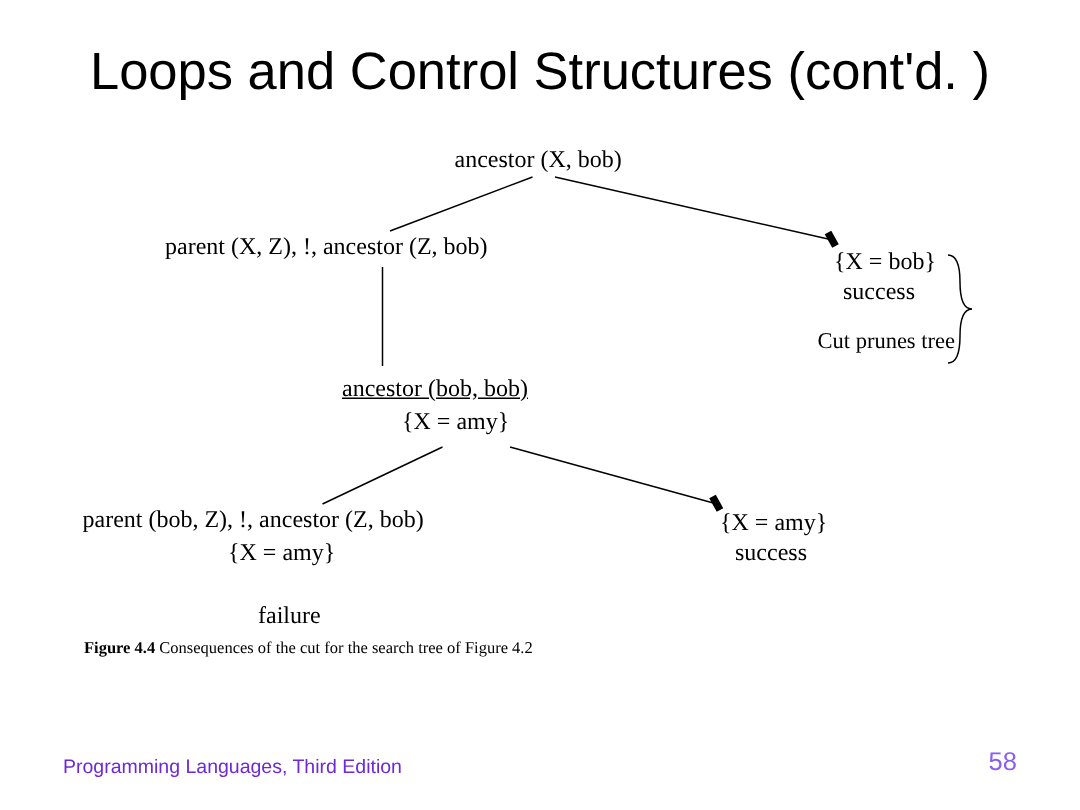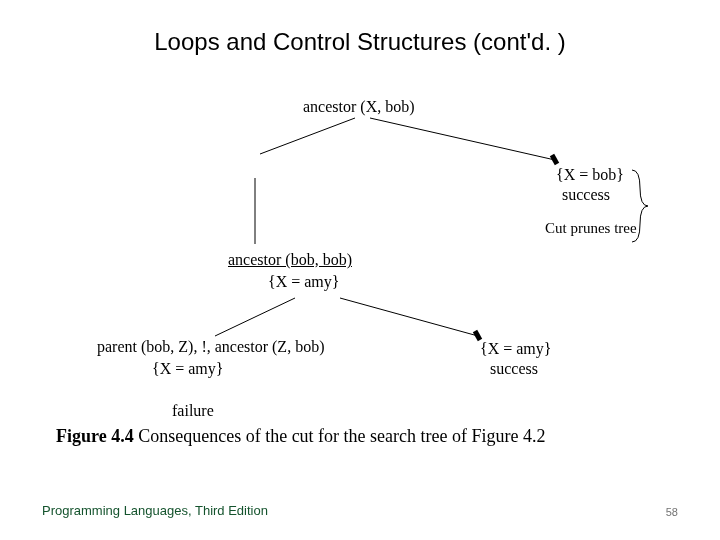--- a/index.html
+++ b/index.html
@@ -10,56 +10,56 @@
     font-family: Arial, Helvetica, sans-serif;
     position: relative;
     overflow: hidden;
   }
   .title {
     position: absolute;
     top: 28px;
     left: 0;
     width: 720px;
     text-align: center;
-    font-size: 24px;
+    font-size: 35px;
     font-weight: 400;
     color: #000;
   }
   .tree {
     position: absolute;
     top: 88px;
     left: 0;
     width: 720px;
     height: 380px;
     font-family: Georgia, 'Times New Roman', serif;
     font-size: 16px;
     color: #000;
   }
   .node { position: absolute; white-space: nowrap; text-align: center; }
   .annot { font-family: Georgia, serif; }
   .figcap {
     position: absolute;
     font-family: Georgia, serif;
-    font-size: 18px;
+    font-size: 11px;
     color: #000;
   }
   .figlabel { font-weight: bold; }
   .footer-left {
     position: absolute;
     bottom: 22px;
     left: 42px;
     font-size: 13px;
-    color: #14532d;
+    color: #6d28d9;
   }
   .footer-right {
     position: absolute;
     bottom: 22px;
     right: 42px;
-    font-size: 11px;
-    color: #737373;
+    font-size: 17px;
+    color: #8b5cf6;
   }
   svg.lines {
     position: absolute;
     top: 0; left: 0;
     width: 720px; height: 380px;
     pointer-events: none;
   }
 </style>
 </head>
 <body>
@@ -79,30 +79,31 @@
     <line x1="295" y1="210" x2="215" y2="248" stroke="#000" stroke-width="1"></line>
 
     <line x1="340" y1="210" x2="478" y2="248" stroke="#000" stroke-width="1"></line>
     <line x1="475" y1="243" x2="480" y2="252" stroke="#000" stroke-width="5"></line>
 
     <path d="M 632 82 Q 640 82 640 100 Q 640 118 648 118 Q 640 118 640 136 Q 640 154 632 154" fill="none" stroke="#000" stroke-width="1"></path>
   </svg>
 
   <div class="node" style="left:280px; top:10px;margin-left:23px;">ancestor (X, bob)</div>
 
+  <div class="node" style="left:110px; top:68px;">parent (X, Z), !, ancestor (Z, bob)</div>
 
   <div class="node annot" style="left:556px; top:78px;">{X = bob}</div>
   <div class="node annot" style="left:562px; top:98px;">success</div>
 
   <div class="node annot" style="left:545px; top:132px; font-size:15px;">Cut prunes tree</div>
 
   <div class="node" style="left:228px; top:163px;text-decoration:underline;">ancestor (bob, bob)</div>
   <div class="node annot" style="left:268px; top:185px;">{X = amy}</div>
 
-  <div class="node" style="left:55px; top:250px;margin-left:42px;">parent (bob, Z), !, ancestor (Z, bob)</div>
+  <div class="node" style="left:55px; top:250px;">parent (bob, Z), !, ancestor (Z, bob)</div>
   <div class="node annot" style="left:152px; top:272px;">{X = amy}</div>
   <div class="node annot" style="left:172px; top:294px;margin-top:20px;">failure</div>
 
   <div class="node annot" style="left:480px; top:252px;">{X = amy}</div>
   <div class="node annot" style="left:490px; top:272px;">success</div>
 
   <div class="figcap" style="left:56px; top:338px;">
     <span class="figlabel">Figure 4.4</span>
     <span>Consequences of the cut for the search tree of Figure 4.2</span>
   </div>

